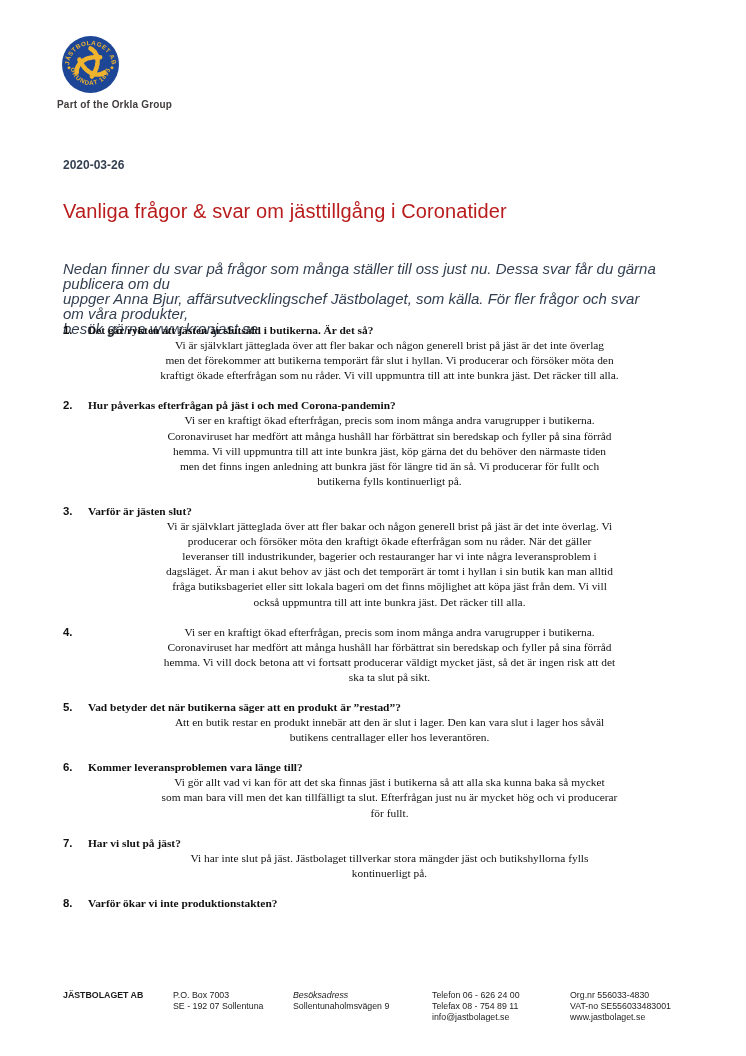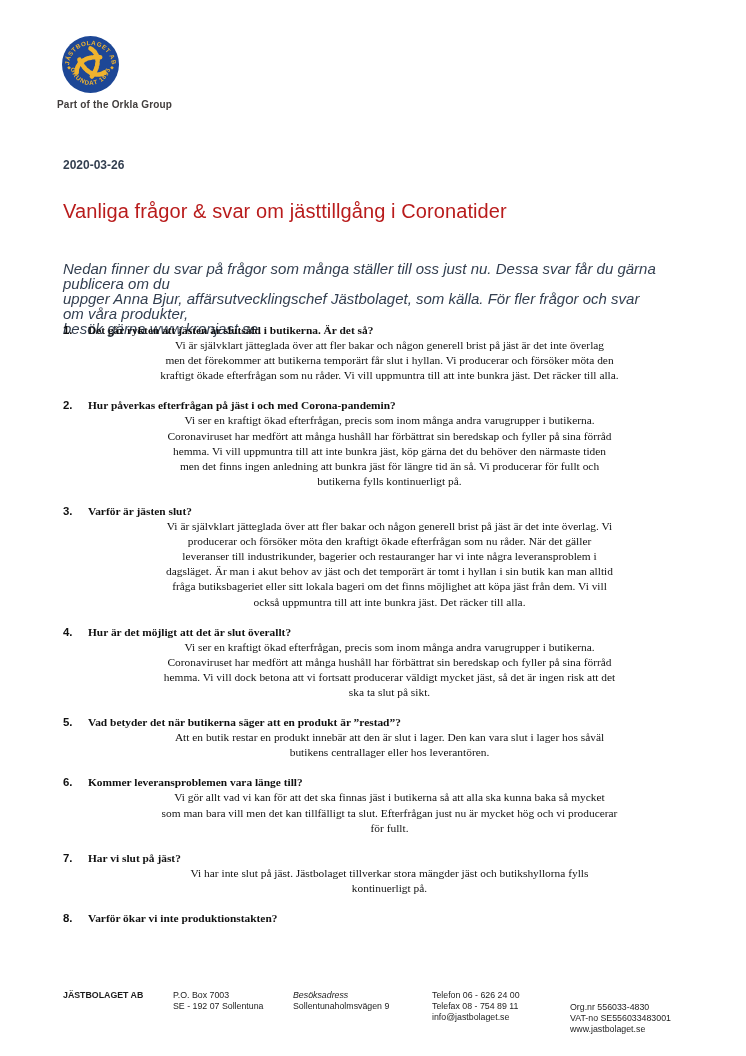--- a/index.html
+++ b/index.html
@@ -62,21 +62,21 @@
   
   .footer {
     position: absolute; left: 63px; top: 990px; width: 640px; height: 40px;
     font-size: 8.8px; line-height: 10.8px; color: #1c1c1c;
   }
   .footer .col { position: absolute; top: 0; }
   .col-company { left: 0; font-weight: bold; }
   .col-postal  { left: 110px; }
   .col-visit   { left: 230px; }
   .col-contact { left: 369px; }
-  .col-org     { left: 507px; margin-top: 12px; }
+  .col-org     { left: 507px; }
   .italic { font-style: italic; }
 </style>
 </head>
 <body>
 
 <div class="page">
 
   <div class="logo-block">
     <svg class="emblem" viewBox="0 0 57 57" aria-hidden="true">
       <circle cx="28.5" cy="28.5" r="28.5" fill="#1d4796"></circle>
@@ -142,21 +142,20 @@
 leveranser till industrikunder, bagerier och restauranger har vi inte några leveransproblem i
 dagsläget. Är man i akut behov av jäst och det temporärt är tomt i hyllan i sin butik kan man alltid
 fråga butiksbageriet eller sitt lokala bageri om det finns möjlighet att köpa jäst från dem. Vi vill
 också uppmuntra till att inte bunkra jäst. Det räcker till alla.</p>
       </div>
     </li>
 
     <li class="faq-item">
       <div class="q-num">4.</div>
       <div class="q-body">
-        <p class="question">Hur är det möjligt att det är slut överallt?</p>
         <p class="answer">Vi ser en kraftigt ökad efterfrågan, precis som inom många andra varugrupper i butikerna.
 Coronaviruset har medfört att många hushåll har förbättrat sin beredskap och fyller på sina förråd
 hemma. Vi vill dock betona att vi fortsatt producerar väldigt mycket jäst, så det är ingen risk att det
 ska ta slut på sikt.</p>
       </div>
     </li>
 
     <li class="faq-item">
       <div class="q-num">5.</div>
       <div class="q-body">

